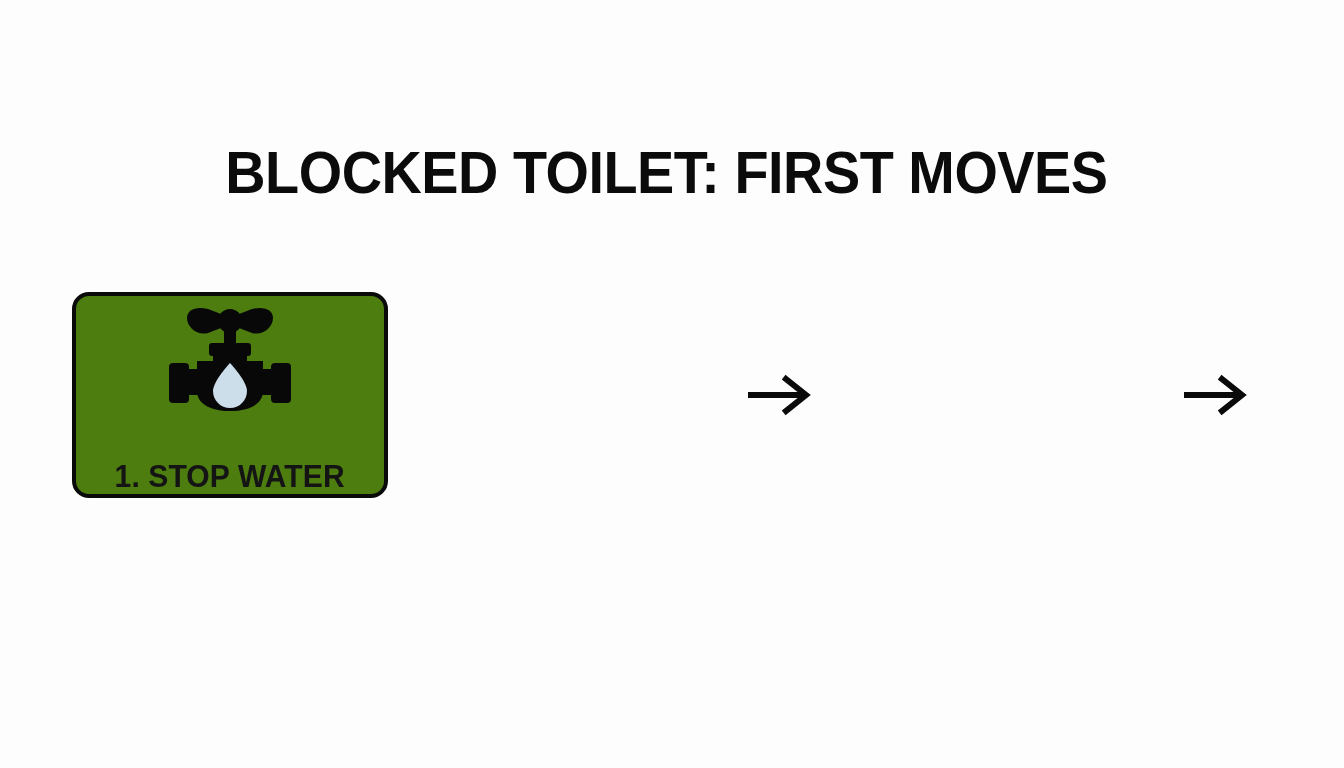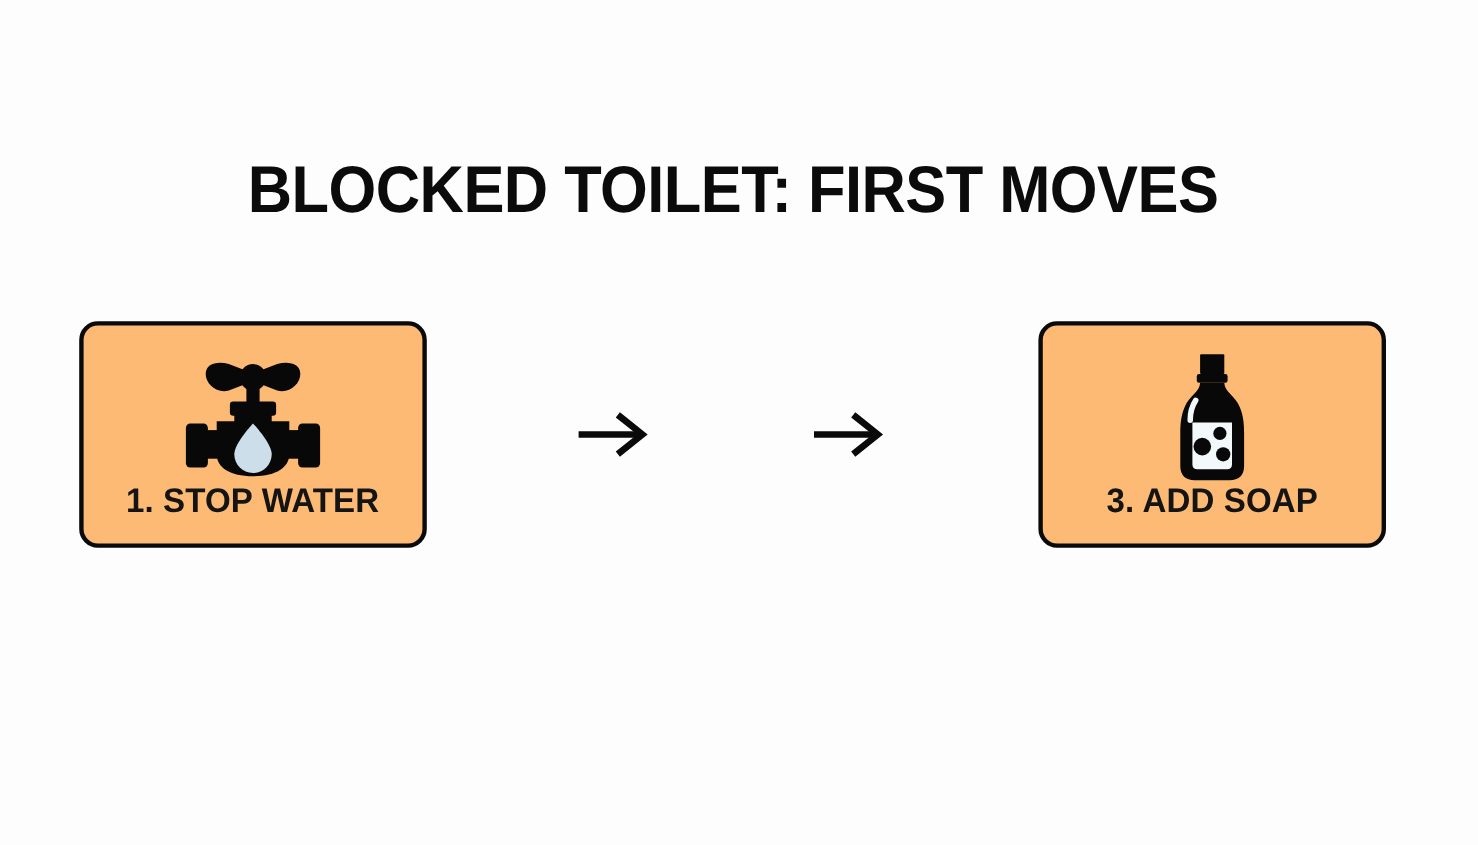--- a/index.html
+++ b/index.html
@@ -52,27 +52,27 @@
     display: flex;
     align-items: center;
     justify-content: space-between;
   }
 
   .card {
     position: relative;
     width: 316px;
     height: 206px;
     box-sizing: border-box;
-    background: #fdba74;
+    background: #4d7c0f;
     border: 4px solid #0a0a0a;
     border-radius: 17px;
     display: flex;
     flex-direction: column;
     align-items: center;
-    justify-content: center;
+    justify-content: space-between;
   }
 
   .card-icon {
     height: 120px;
     width: 100%;
     display: flex;
     align-items: center;
     justify-content: center;
     padding-top: 6px;
     box-sizing: border-box;
@@ -150,42 +150,15 @@
     </div>
 
 
     <div class="arrow">
       <svg width="74" height="44" viewBox="0 0 74 44" aria-hidden="true">
         <line x1="4" y1="22" x2="58" y2="22" stroke="#0a0a0a" stroke-width="6" stroke-linecap="butt"></line>
         <polyline points="42,6 62,22 42,38" fill="none" stroke="#0a0a0a" stroke-width="6" stroke-linecap="square" stroke-linejoin="miter"></polyline>
       </svg>
     </div>
 
-    <div class="card">
-      <div class="card-icon">
-        <svg class="icon-svg" width="90" height="122" viewBox="0 0 90 122" aria-hidden="true">
-          <g fill="#080808">
-
-            <rect x="34" y="2" width="22" height="18" rx="1"></rect>
-
-            <rect x="31" y="20" width="28" height="8" rx="2"></rect>
-
-            <path d="M34 28 L56 28 C56 36 66 40 70 50 C73.5 58 74 66 74 74
-                     L74 104 C74 112 69 116.5 61 116.5 L29 116.5
-                     C21 116.5 16 112 16 104 L16 74 C16 66 16.5 58 20 50
-                     C24 40 34 36 34 28 Z"></path>
-          </g>
-
-          <path d="M27 64 L63 64 L63 102 C63 105 61.5 106.5 58.5 106.5
-                   L31.5 106.5 C28.5 106.5 27 105 27 102 Z" fill="#f3f8fb"></path>
-
-          <path d="M30 44 C26 50 25 56 25 62" fill="none" stroke="#f3f8fb" stroke-width="5" stroke-linecap="round"></path>
-
-          <circle cx="52" cy="74" r="6" fill="#080808"></circle>
-          <circle cx="36" cy="86" r="8" fill="#080808"></circle>
-          <circle cx="55" cy="93" r="6.5" fill="#080808"></circle>
-        </svg>
-      </div>
-      <div class="card-label">3. ADD SOAP</div>
-    </div>
 
   </div>
 </div>
 
 </body></html>

